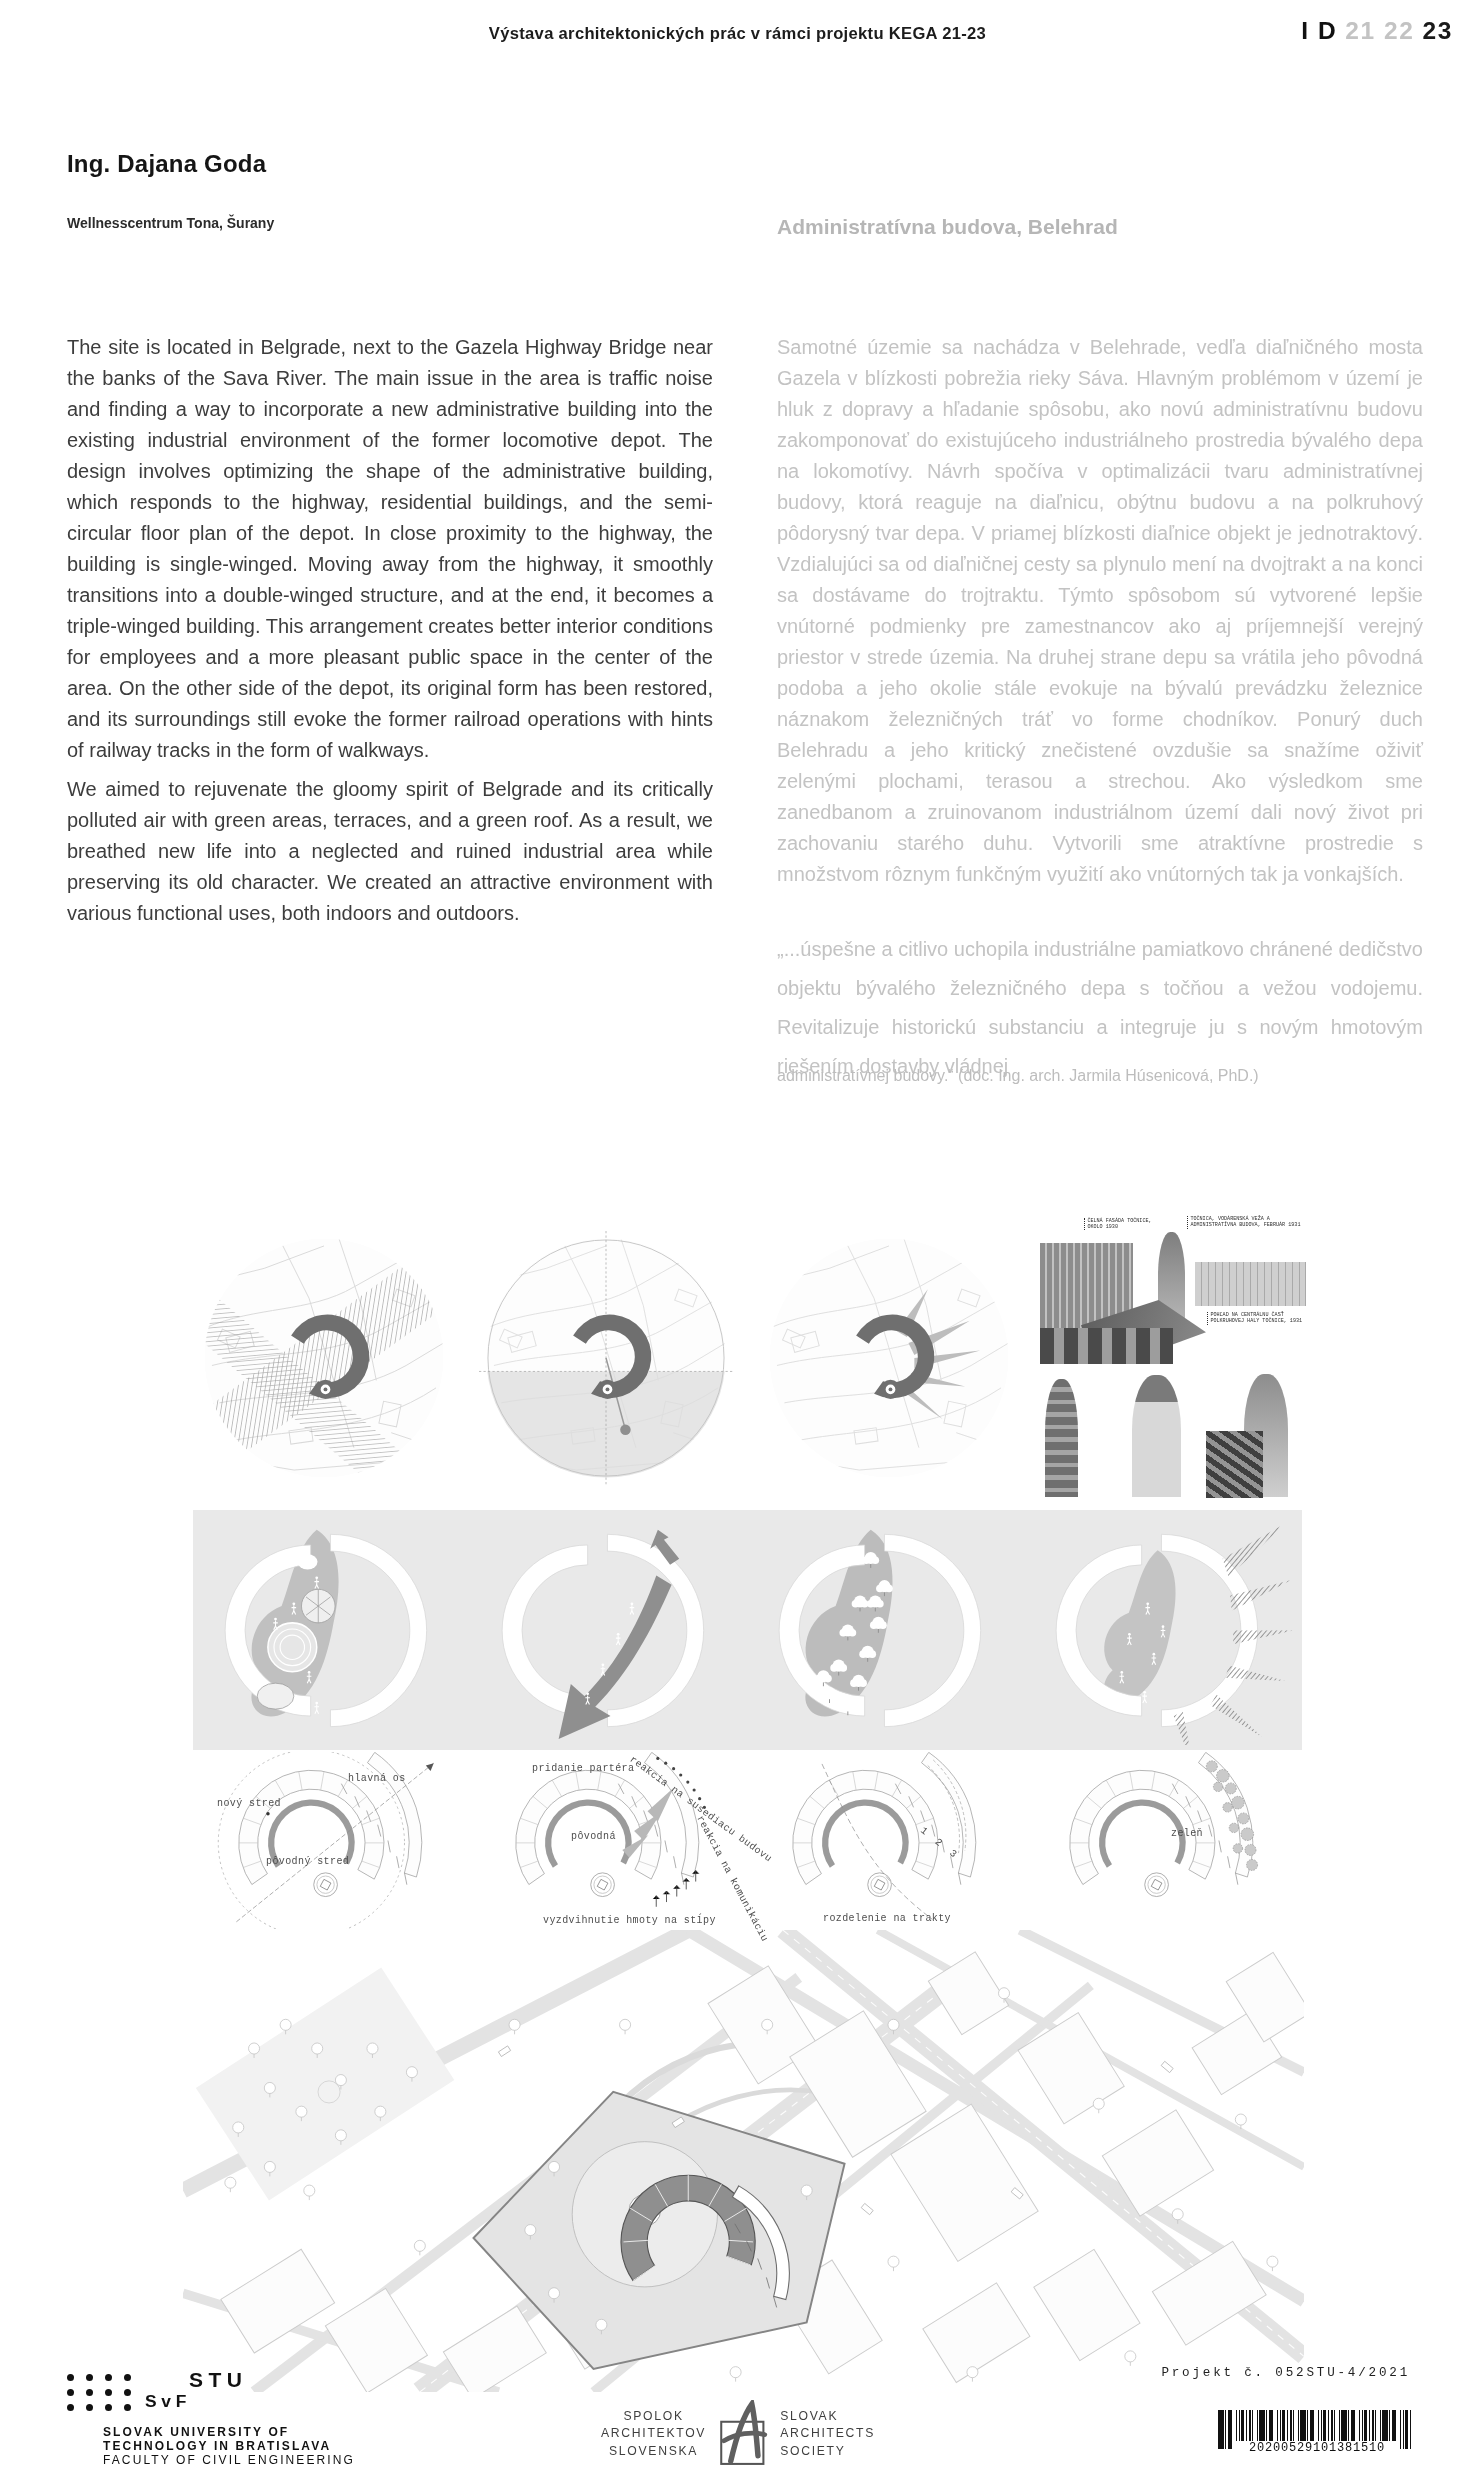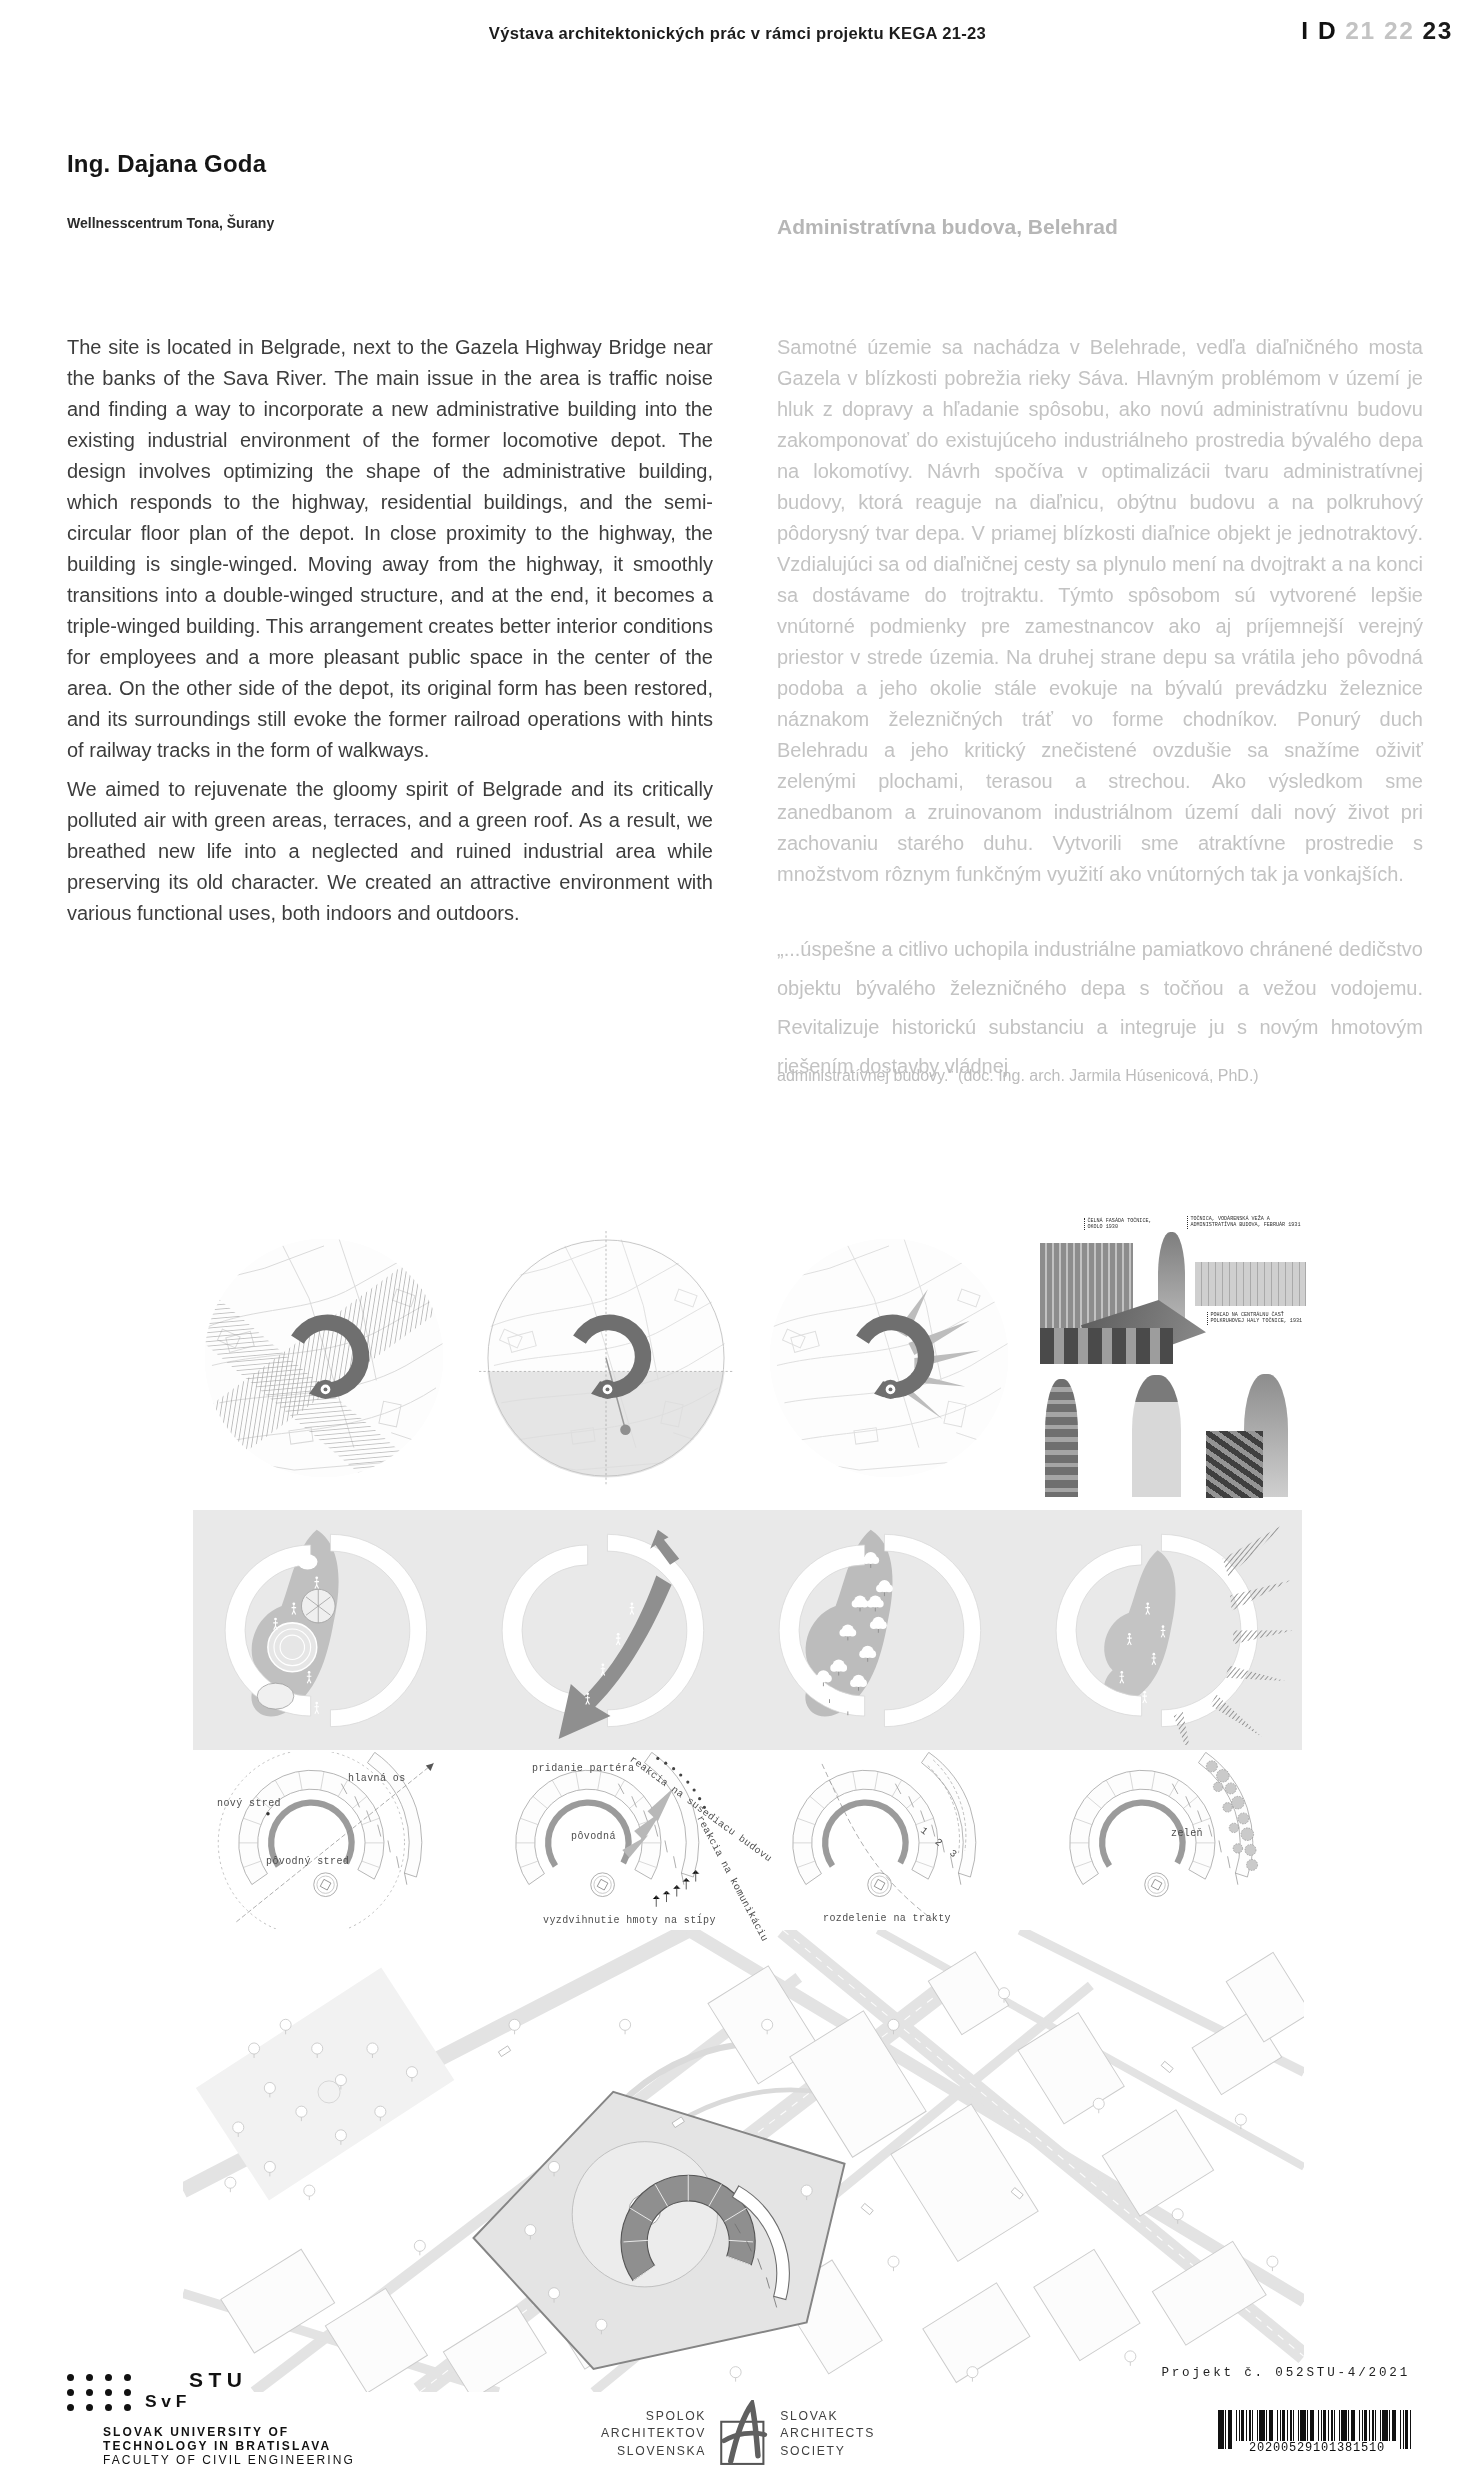--- a/index.html
+++ b/index.html
@@ -52,21 +52,21 @@
   .dots{display:grid;grid-template-columns:repeat(4,1fr);gap:8px 12px;padding-top:4px;}
   .dots i{width:7px;height:7px;border-radius:50%;background:#111;display:block;}
   .sigla-top{font-size:21px;font-weight:800;letter-spacing:5.5px;color:#111;line-height:20.5px;margin-left:44px;}
   .sigla-bot{font-size:17.4px;font-weight:600;letter-spacing:4.7px;color:#111;}
   .uni{position:absolute;left:67px;top:2425px;font-size:12px;font-weight:700;letter-spacing:2.1px;
        line-height:14px;color:#111;margin-left:36px;}
   .uni .light{font-weight:500;}
   .sas{position:absolute;left:601px;top:2400px;display:flex;align-items:center;gap:8px;color:#3f3f3f;}
   .sas .txt{font-size:12.2px;letter-spacing:1.7px;line-height:17.4px;}
   .sas .txt.r{text-align:left;}
-  .sas .txt.l{text-align:right;}
+  .sas .txt.l{text-align:center;}
   .sas-box{width:58px;height:68px;position:relative;flex:none;}
   .projno{position:absolute;top:2366px;right:65px;font-family:"Liberation Mono",monospace;
           font-size:12.6px;letter-spacing:2.8px;color:#1f1f1f;}
   .barcode{position:absolute;left:1218px;top:2410px;width:195px;height:39px;
      background:repeating-linear-gradient(90deg,#111 0 1.6px,#fff 1.6px 2.4px,#111 2.4px 5.5px,#fff 5.5px 7px,
        #111 7px 8px,#fff 8px 10.3px,#111 10.3px 12.6px,#fff 12.6px 13.4px,#111 13.4px 14px,#fff 14px 18px,
        #111 18px 19px,#fff 19px 20.5px);}
   .barcode-num{position:absolute;left:1234px;top:2441px;width:166px;text-align:center;background:#fff;
      font-family:"Liberation Mono",monospace;font-size:12px;letter-spacing:0.8px;color:#111;}
 </style>

